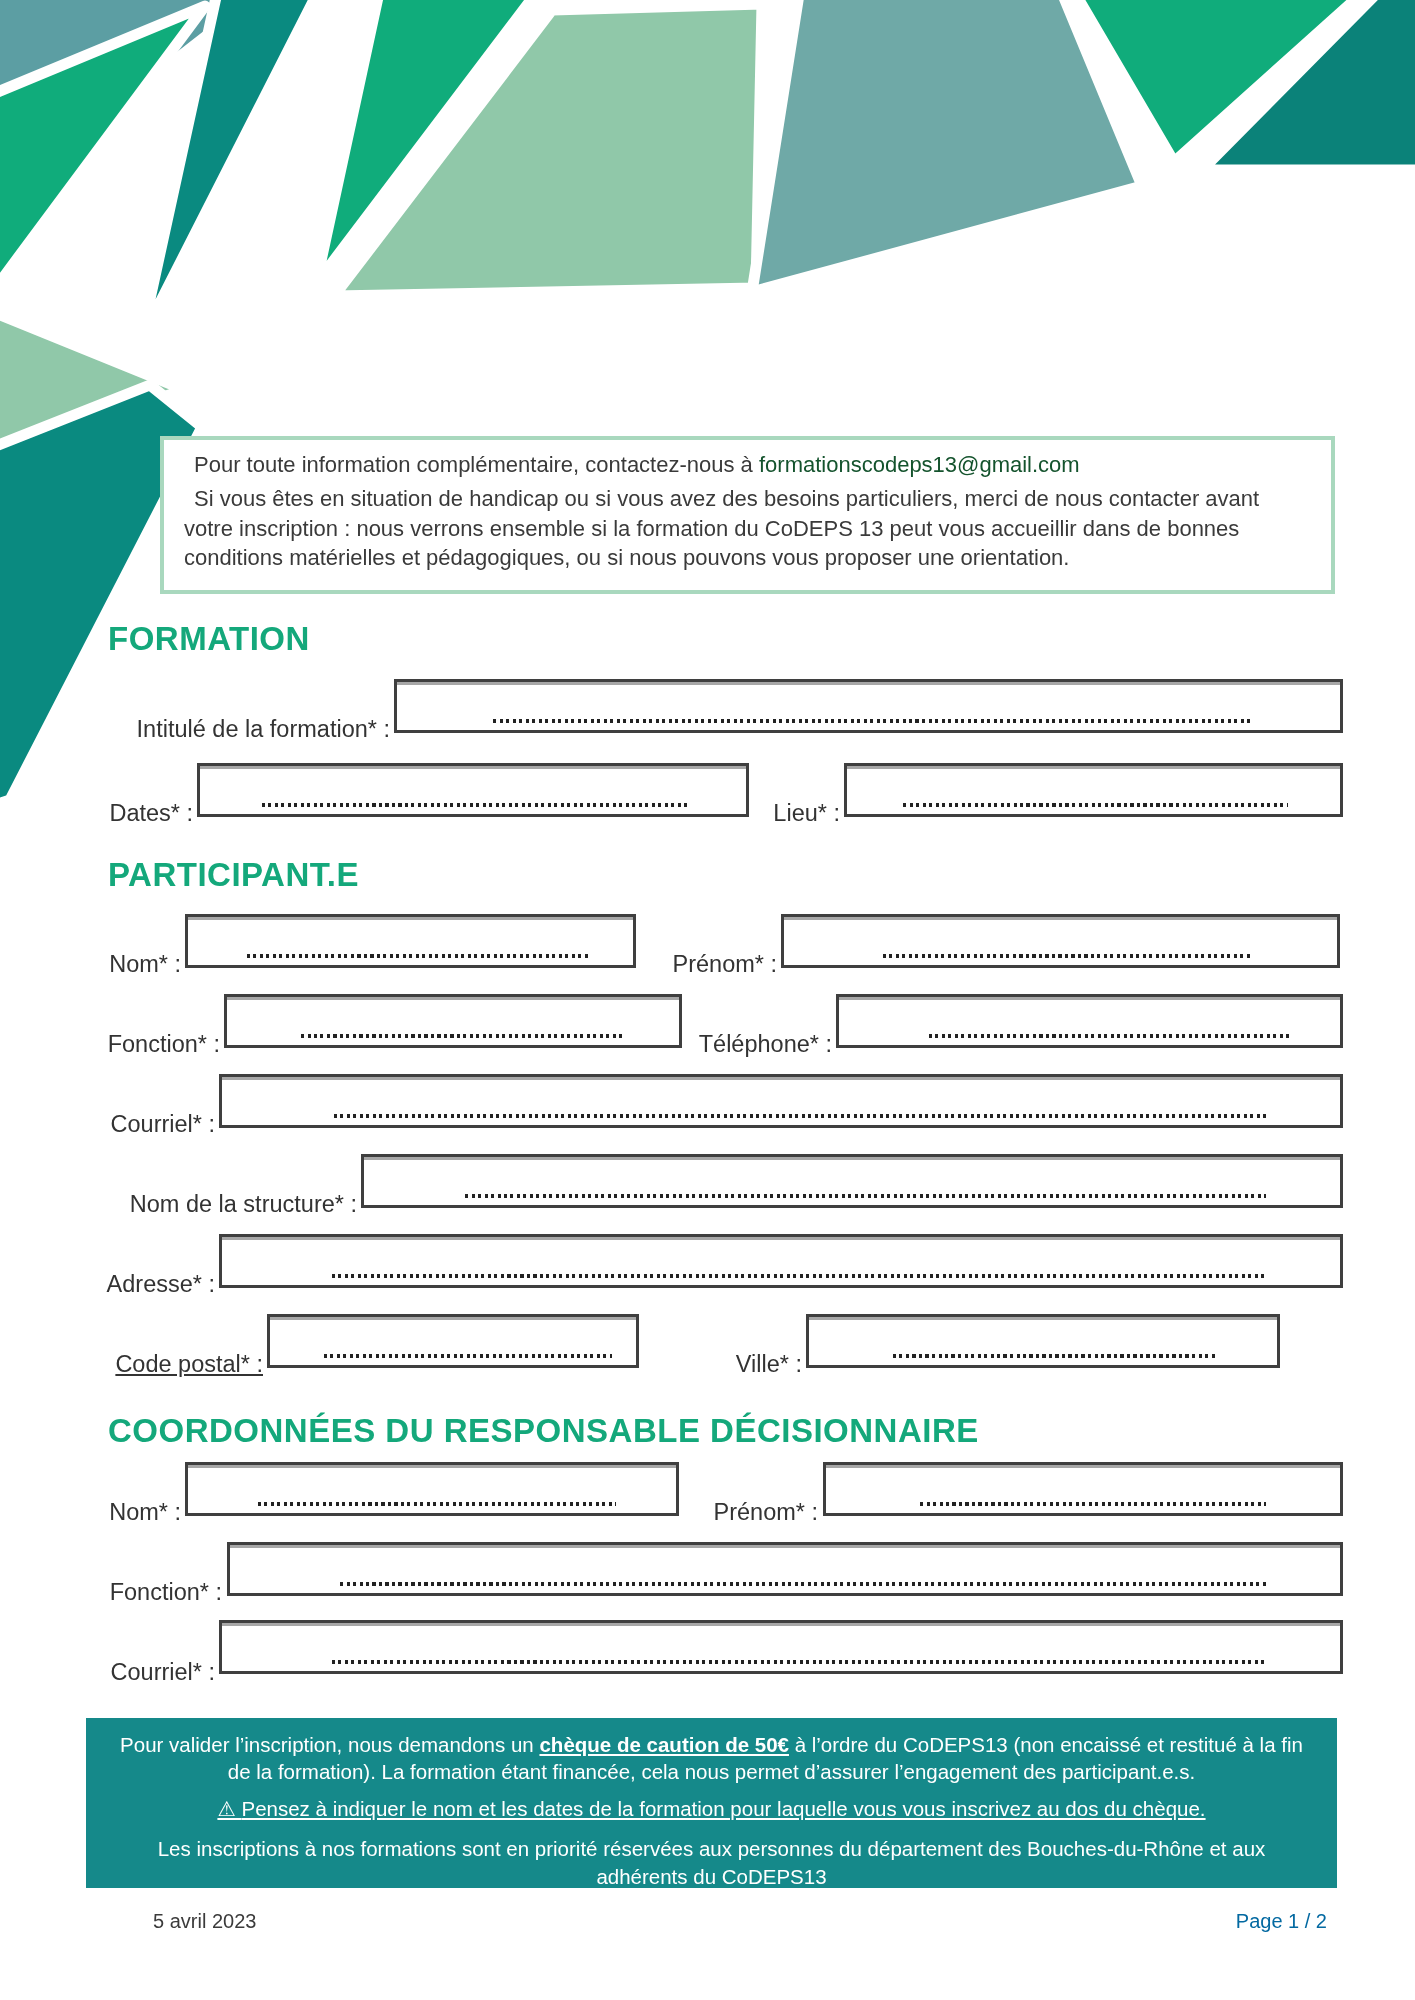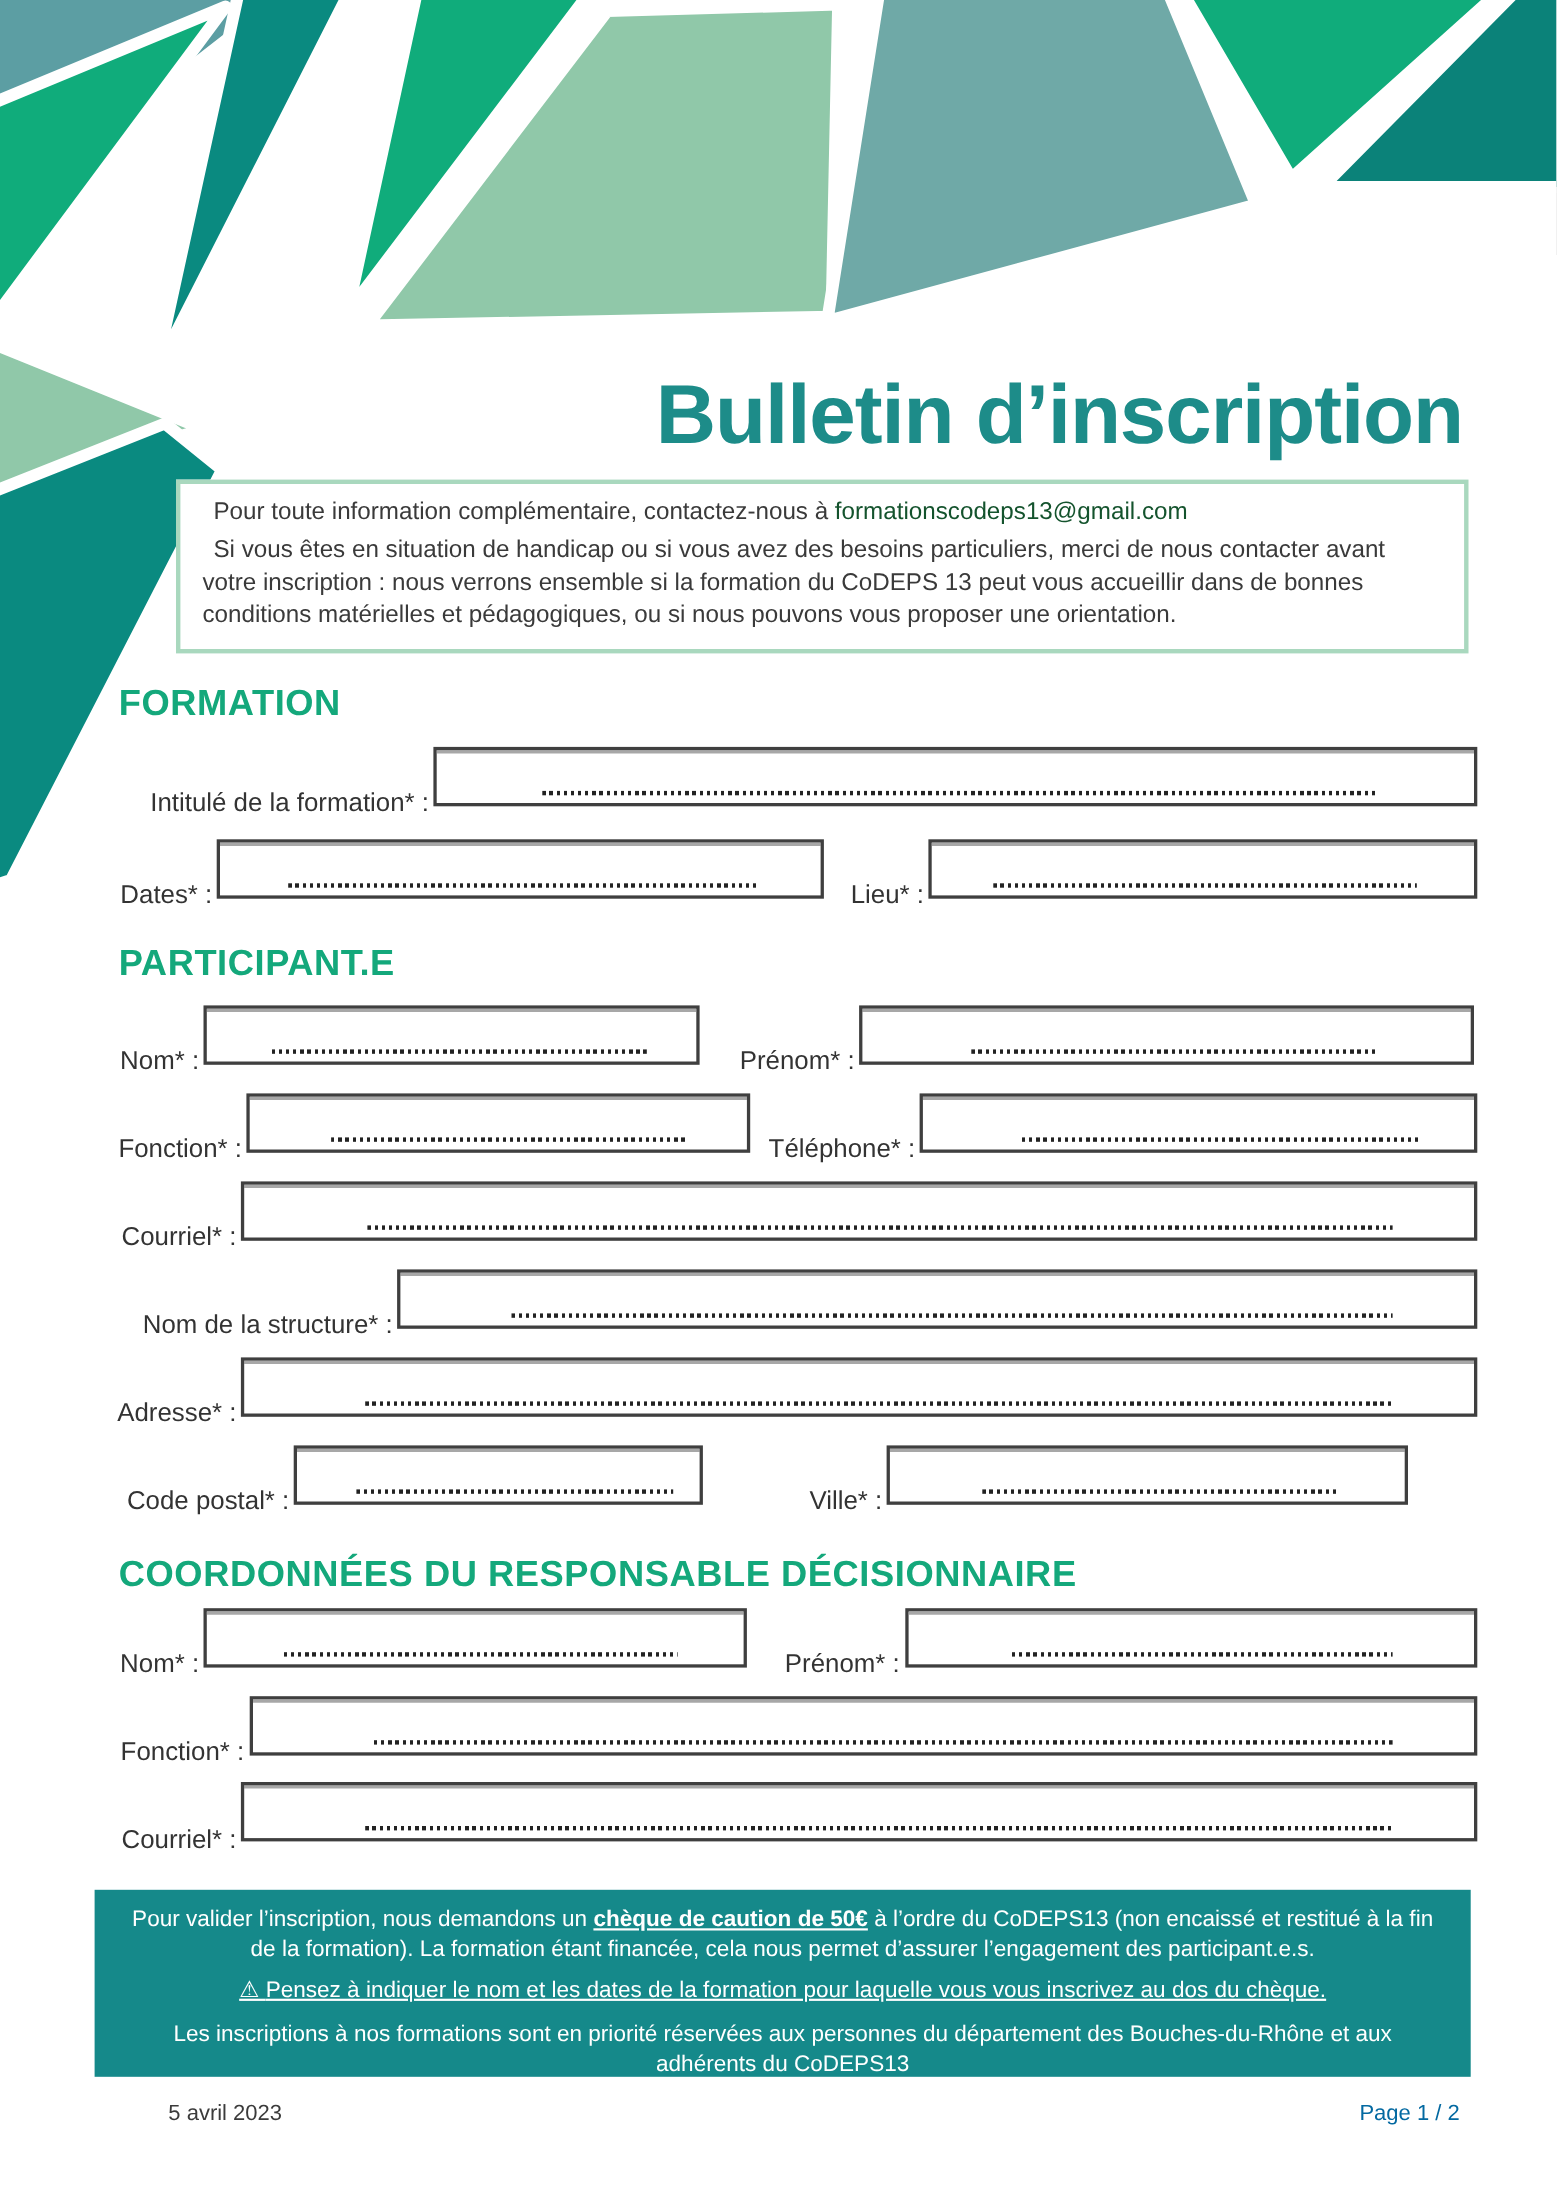--- a/index.html
+++ b/index.html
@@ -71,21 +71,20 @@
       <polygon points="150,385 202,427 10,800 -14,808 -14,450" fill="#0a8a80"></polygon>
       <polygon points="218,-12 320,-12 141,340" fill="#0a8a80"></polygon>
       <polygon points="380,-12 540,-12 316,284" fill="#10ac7b"></polygon>
       <polygon points="552,10 762,4 756,288 334,296" fill="#90c8a9"></polygon>
       <polygon points="800,-12 1060,-12 1142,186 752,292" fill="#6fa9a7"></polygon>
       <polygon points="1072,-12 1368,-12 1174,162" fill="#10ac7b"></polygon>
       <polygon points="1382,-12 1427,-12 1427,170 1202,170" fill="#0b8279"></polygon>
     </g>
   </svg>
 
-  <h1 class="title">Bulletin d’inscription</h1>
 
   <div class="infobox">
     <p class="p1"><span>Pour toute information complémentaire, contactez-nous à </span><a class="email-link">formationscodeps13@gmail.com</a></p>
     <p class="p2">Si vous êtes en situation de handicap ou si vous avez des besoins particuliers, merci de nous contacter avant votre inscription : nous verrons ensemble si la formation du CoDEPS 13 peut vous accueillir dans de bonnes conditions matérielles et pédagogiques, ou si nous pouvons vous proposer une orientation.</p>
   </div>
 
   <h2 class="sec-h" style="left:108px;top:620px;">FORMATION</h2>
 
   <div class="flabel" style="left:55px;top:699px;width:335px;">Intitulé de la formation* :</div>
   <div class="fbox" style="left:394px;top:679px;width:949px;">
@@ -129,21 +128,21 @@
   <div class="flabel" style="left:72px;top:1174px;width:285px;">Nom de la structure* :</div>
   <div class="fbox" style="left:361px;top:1154px;width:982px;">
     <div class="dots" style="left:101px;right:74px;"></div>
   </div>
 
   <div class="flabel" style="left:70px;top:1254px;width:145px;">Adresse* :</div>
   <div class="fbox" style="left:219px;top:1234px;width:1124px;">
     <div class="dots" style="left:110px;right:73px;"></div>
   </div>
 
-  <div class="flabel" style="left:68px;top:1334px;width:195px;">Code postal* :</div>
+  <div class="flabel" style="left:68px;top:1334px;width:195px;text-decoration:underline;">Code postal* :</div>
   <div class="fbox" style="left:267px;top:1314px;width:372px;">
     <div class="dots" style="left:54px;right:24px;"></div>
   </div>
   <div class="flabel" style="left:707px;top:1334px;width:95px;">Ville* :</div>
   <div class="fbox" style="left:806px;top:1314px;width:474px;">
     <div class="dots" style="left:84px;right:60px;"></div>
   </div>
 
   <h2 class="sec-h" style="left:108px;top:1412px;">COORDONNÉES DU RESPONSABLE DÉCISIONNAIRE</h2>
 

